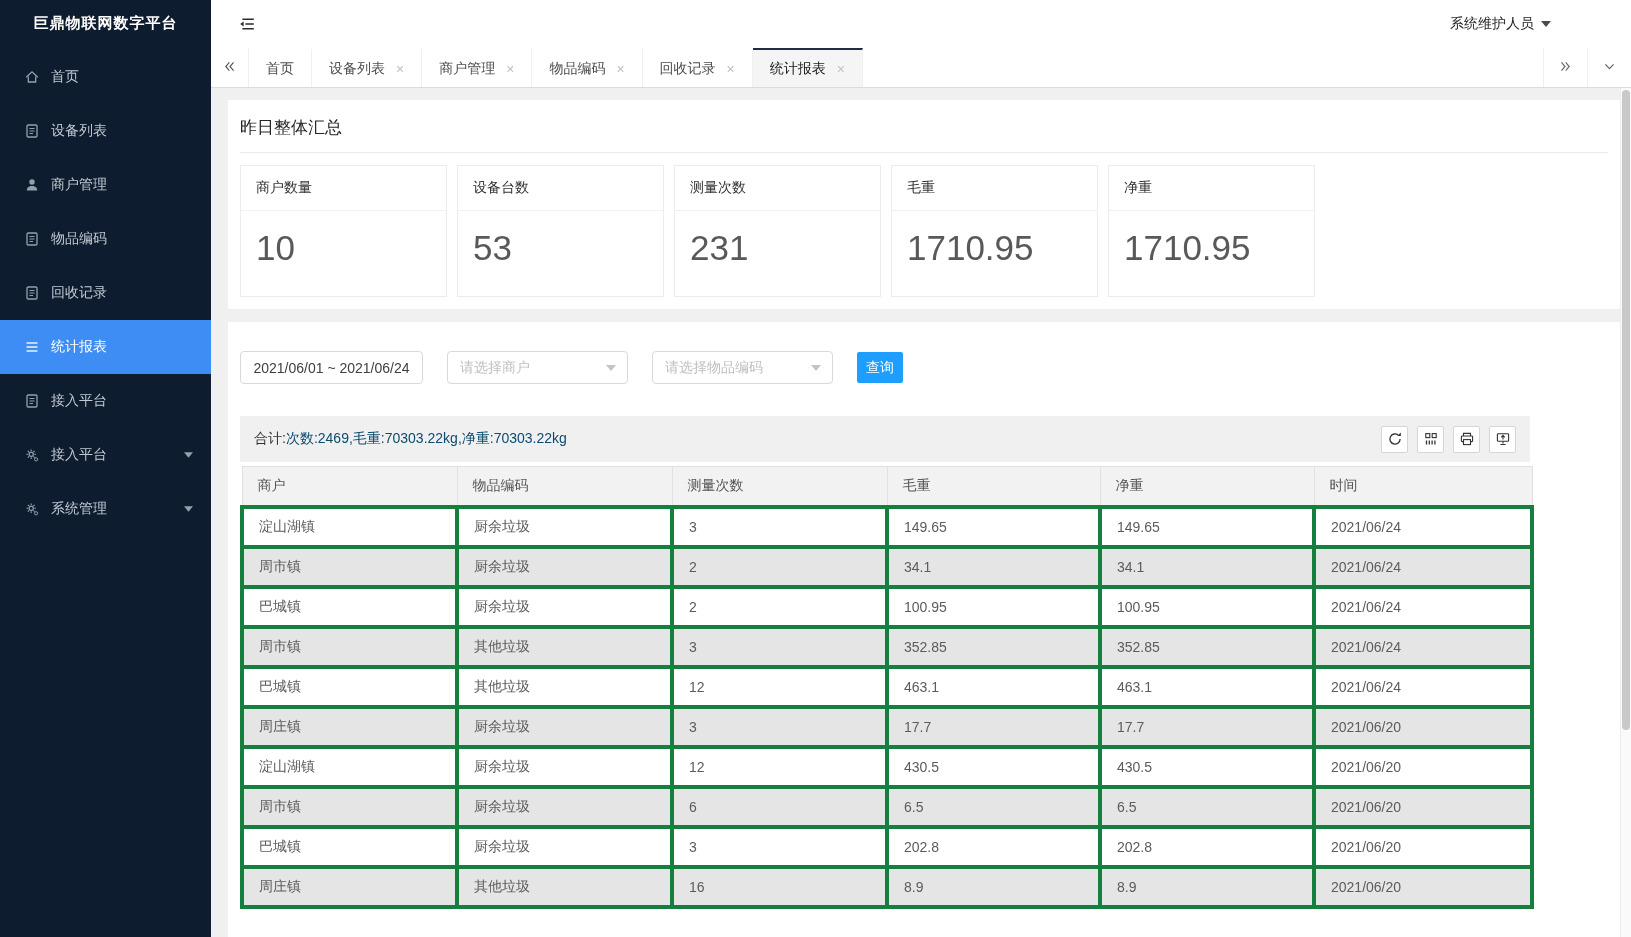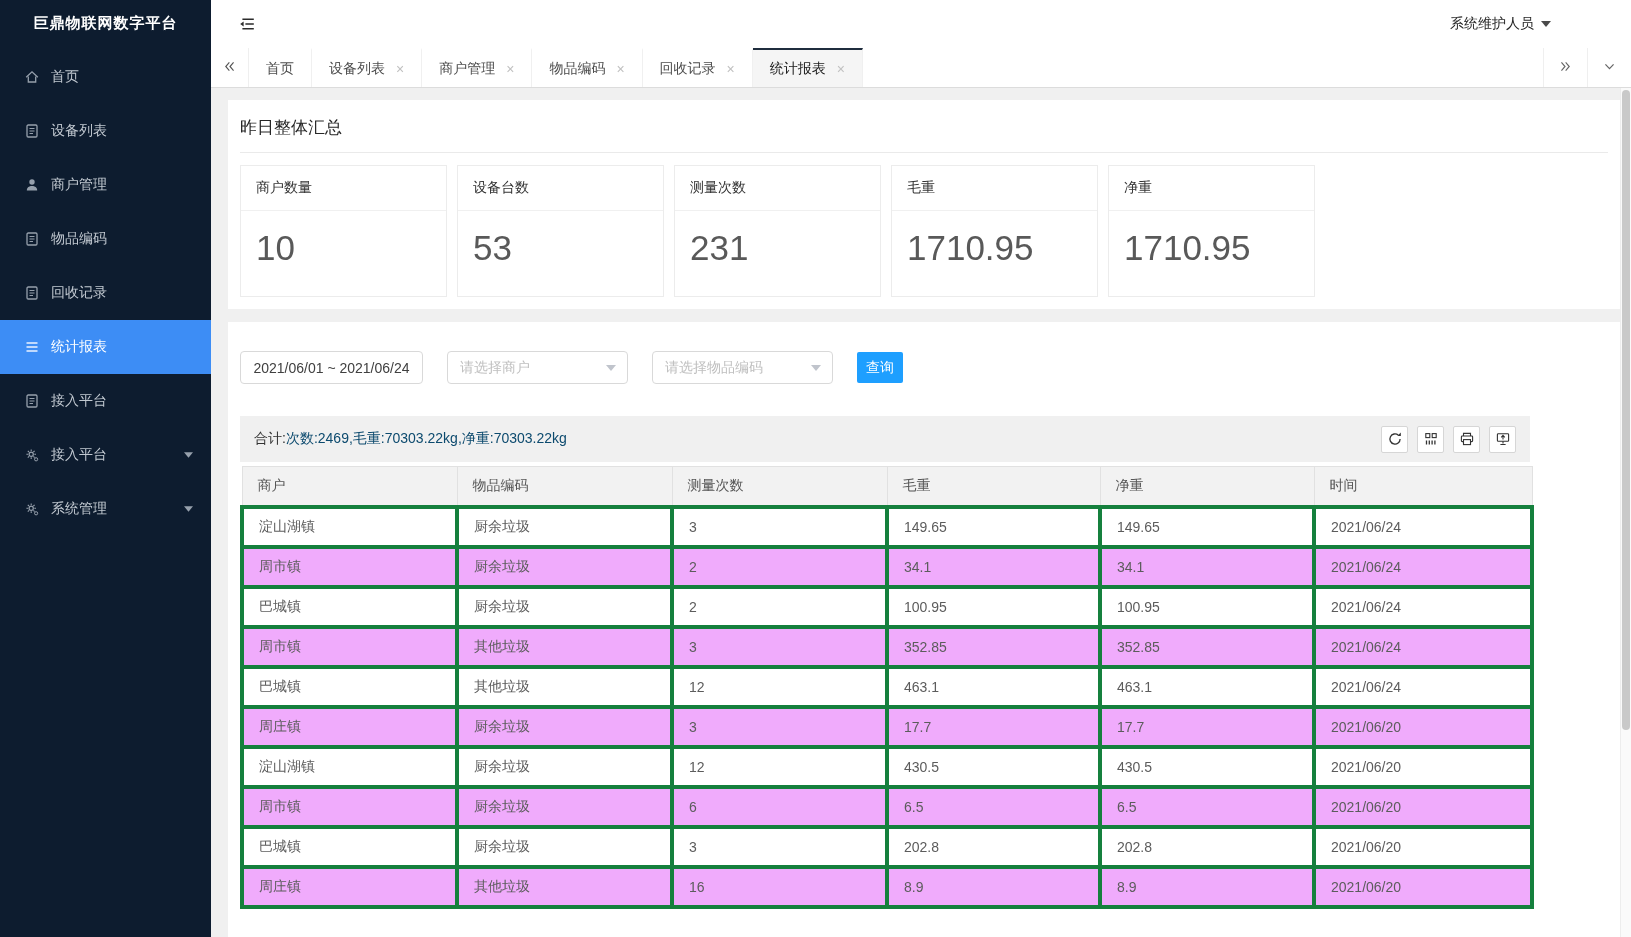--- a/index.html
+++ b/index.html
@@ -61,21 +61,21 @@
   .grid-toolbar { background:#f0f0f0; height:46px; display:flex; align-items:center; padding:0 14px; margin-bottom:4px; }
   .summary { font-size:14px; color:#333; }
   .summary .hl { color:#0c4a6e; }
   .tool-btns { margin-left:auto; display:flex; gap:9px; }
   .tool-btn { width:27px; height:27px; background:#fff; border:1px solid #d6d6d6; border-radius:2px; display:flex; align-items:center; justify-content:center; color:#333; cursor:pointer; }
   .tool-btn svg { width:16px; height:16px; }
 
   table.grid { width:1290px; border-collapse:collapse; table-layout:fixed; font-size:14px; }
   table.grid th { background:#f2f2f2; font-weight:400; color:#555; text-align:left; height:40px; padding:0 15px; border:1px solid #e1e1e1; }
   table.grid td { height:40px; padding:0 15px; color:#5c5c5c; border:4px solid #15803d; background:#fff; }
-  table.grid tr.stripe td { background:#f0abfc; }
+  table.grid tr.stripe td { background:#e5e5e5; }
 
   
   .v-scrollbar { position:absolute; right:0; top:88px; width:11px; bottom:0; background:#fafafa; border-left:1px solid #ededed; }
   .v-thumb { position:absolute; top:2px; left:1px; width:8px; height:640px; background:#c9c9c9; border-radius:4px; }
 </style>
 </head>
 <body>
 
 <div class="sidebar">
   <div class="logo">巨鼎物联网数字平台</div>

